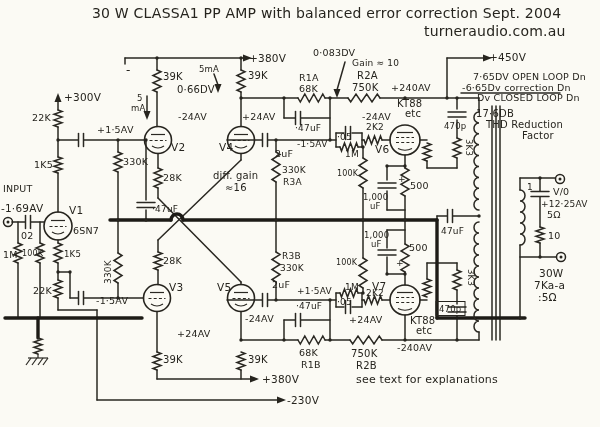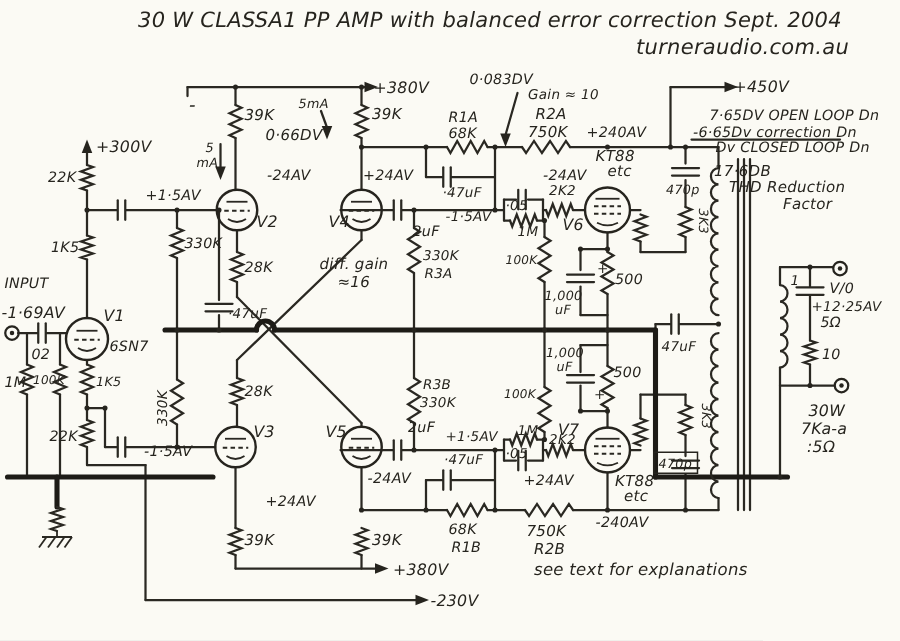--- a/index.html
+++ b/index.html
@@ -1,16 +1,16 @@
 <!DOCTYPE html>
 <html><head>
 <meta charset="utf-8">
 <style>
   html,body{margin:0;padding:0;background:#e8e8e4;}
-  #stage{position:relative;width:600px;height:427px;background:#fbfaf4;overflow:hidden;font-style:italic;}
+  #stage{position:relative;width:600px;height:427px;background:#fbfaf4;overflow:hidden;}
   svg{position:absolute;left:0;top:0;}
   .lbl{font-family:"DejaVu Sans",sans-serif;fill:#26241e;letter-spacing:.2px;}
   .wire{stroke:#2a2822;stroke-width:1.5;fill:none;stroke-linecap:round;}
   .thick{stroke:#1d1b16;stroke-width:3.4;fill:none;stroke-linecap:round;}
   .thin{stroke:#2a2822;stroke-width:1.2;fill:none;}
 </style>
 </head>
 <body>
 
 <div id="stage">

